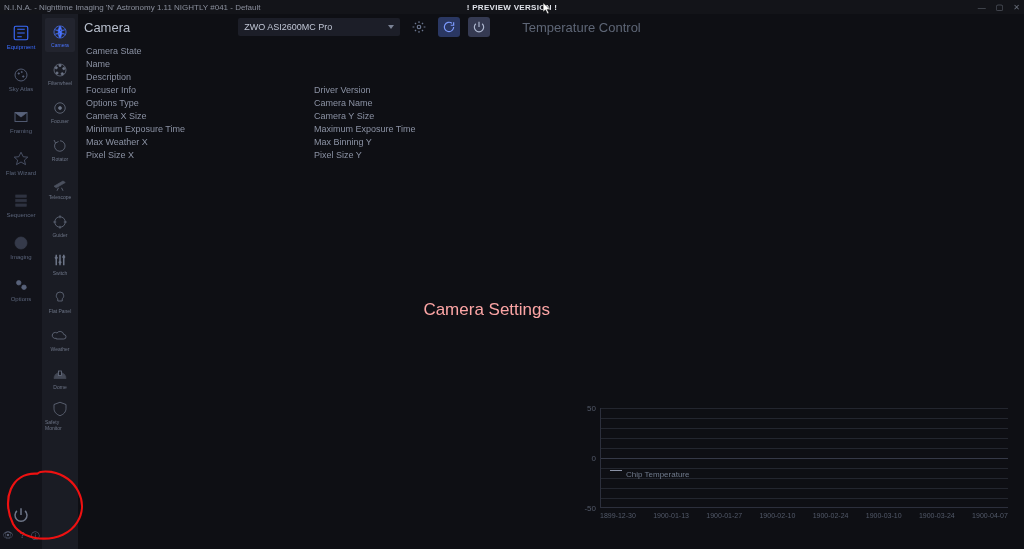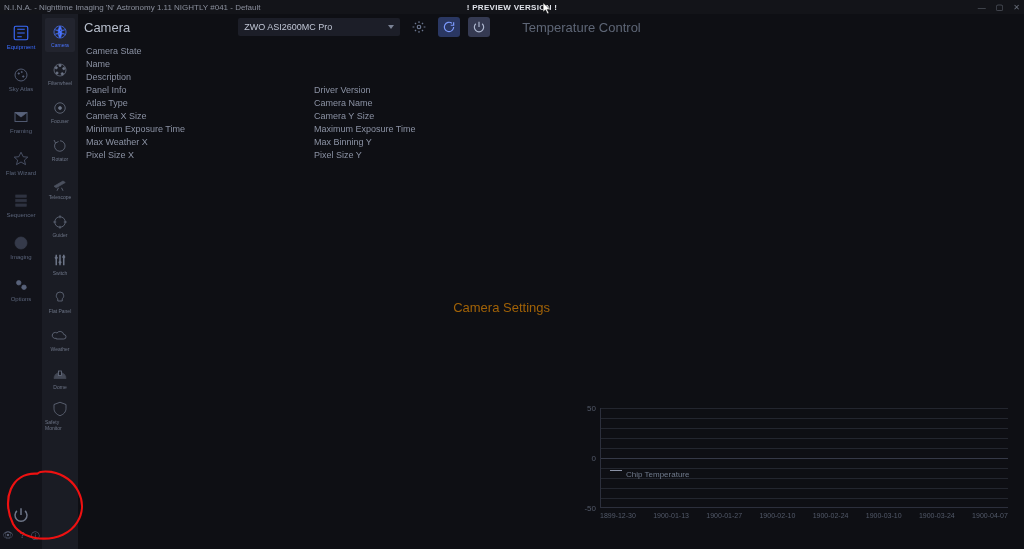--- a/index.html
+++ b/index.html
@@ -174,22 +174,22 @@
     grid-template-columns: 220px 220px;
     column-gap: 8px;
     row-gap: 3px;
     font-size: 9px;
     color: #8b92a4;
     padding: 2px 0 0 2px;
   }
   .kvblock .kv { display: flex; }
   .cam-settings-title {
     margin-top: 140px;
-    font-size: 13px;
-    color: #a16207;
+    font-size: 17px;
+    color: #fca5a5;
     padding-left: 2px;
   }
   .right {
     flex: 1;
     position: relative;
   }
   
   .chart {
     position: absolute;
     left: 20px; right: 12px;
@@ -440,27 +440,27 @@
           <div style="grid-column:1/3" class="kv">
               <span>Camera State</span>
             </div>
           <div style="grid-column:1/3" class="kv">
               <span>Name</span>
             </div>
           <div style="grid-column:1/3" class="kv">
               <span>Description</span>
             </div>
           <div class="kv">
-              <span>Panel Info</span>
+              <span>Focuser Info</span>
             </div>
           <div class="kv">
               <span>Driver Version</span>
             </div>
           <div class="kv">
-              <span>Atlas Type</span>
+              <span>Options Type</span>
             </div>
           <div class="kv">
               <span>Camera Name</span>
             </div>
           <div class="kv">
               <span>Camera X Size</span>
             </div>
           <div class="kv">
               <span>Camera Y Size</span>
             </div>

